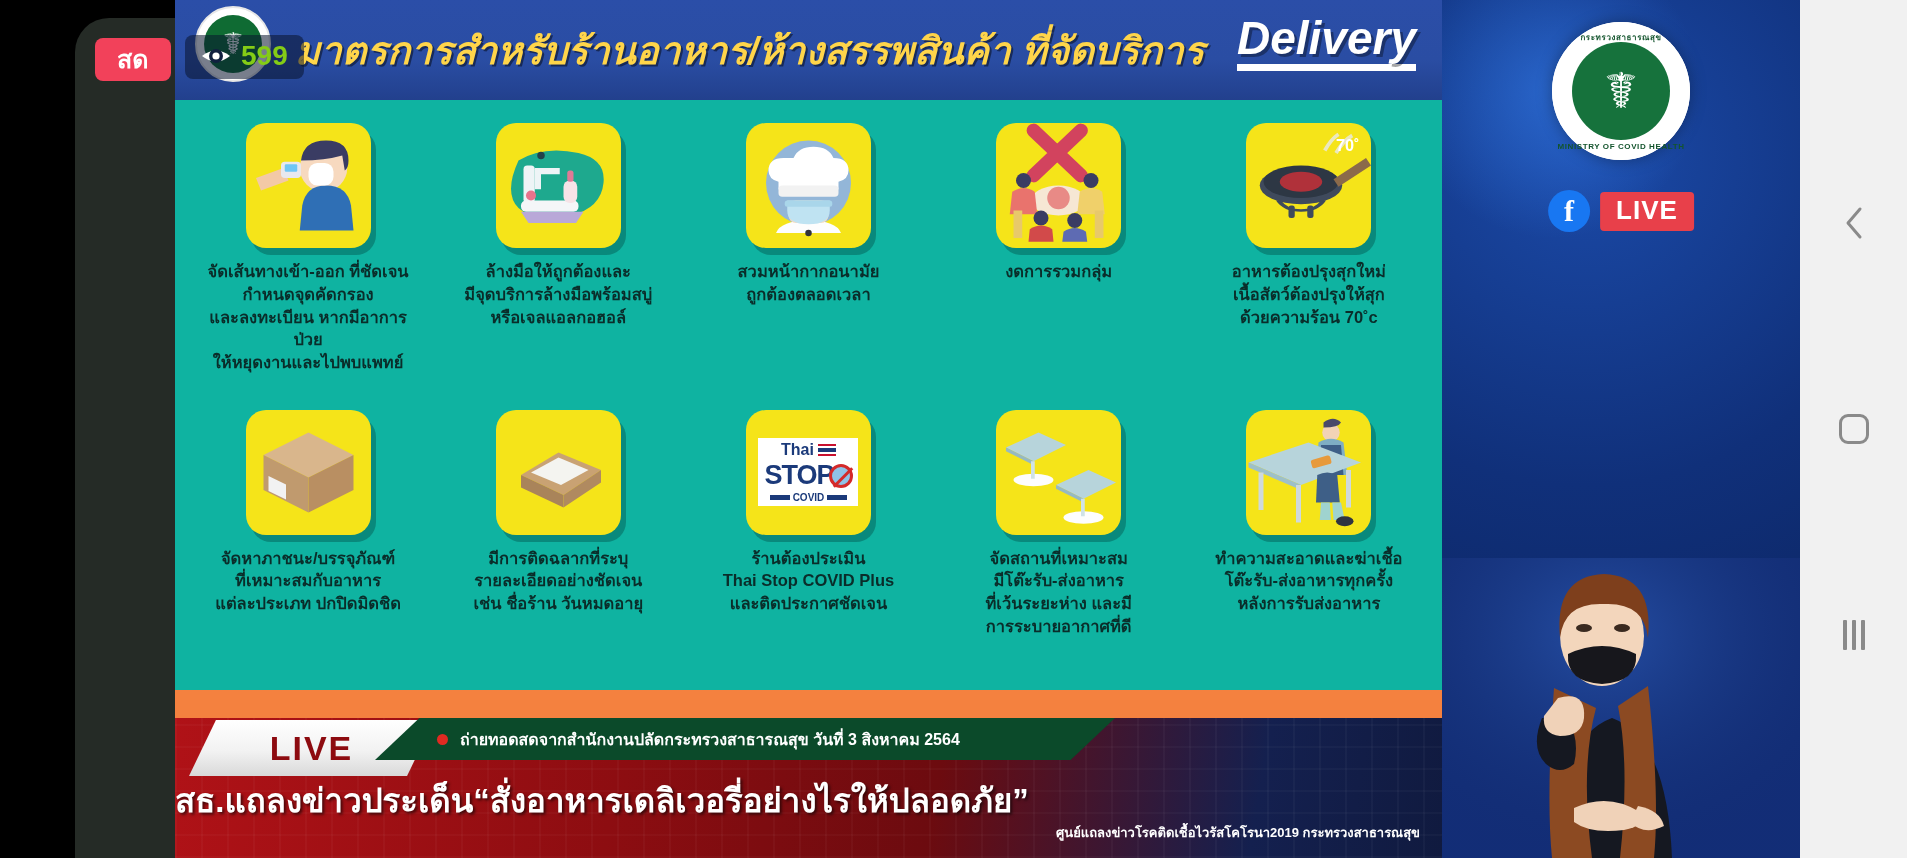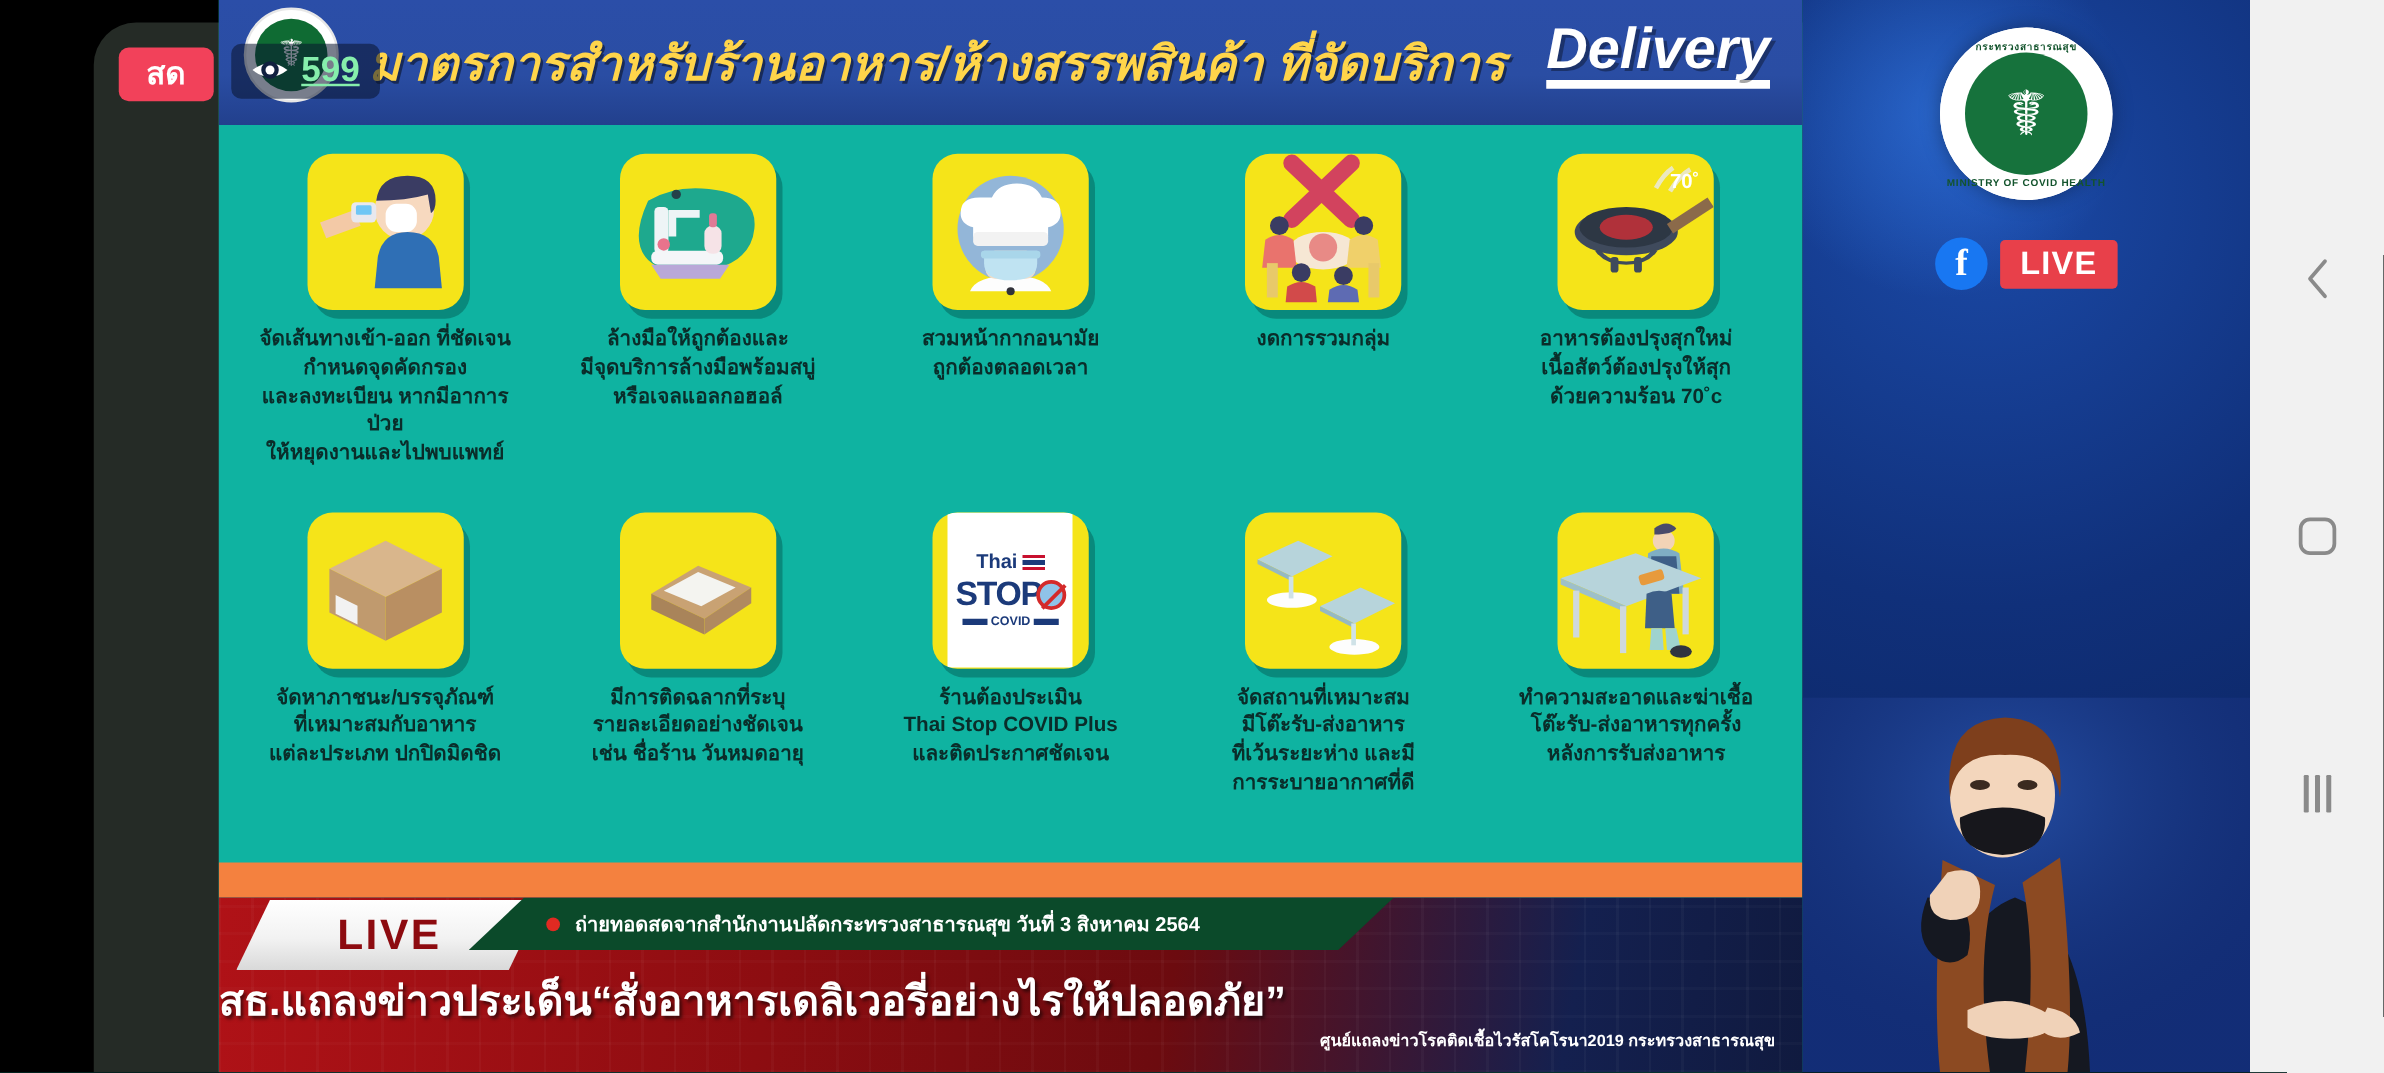--- a/index.html
+++ b/index.html
@@ -171,21 +171,21 @@
     position: absolute; left: 95px; top: 38px; z-index: 20;
     background: #f2415a; color: #fff; font-size: 25px; font-weight: bold;
     padding: 6px 22px; border-radius: 8px; line-height: 1.25;
   }
   .viewers {
     position: absolute; left: 185px; top: 35px; z-index: 20;
     background: rgba(10,20,45,.55); border-radius: 8px;
     display: flex; align-items: center; gap: 10px; padding: 5px 16px 7px;
   }
   .viewers .eye { width: 30px; height: 30px; display: block; }
-  .viewers .count { color: #86efac; font-size: 28px; font-weight: bold; text-decoration: underline; }
+  .viewers .count { color: #84cc16; font-size: 28px; font-weight: bold; }
 
   
   .navbar {
     position: absolute; right: 0; top: 0; width: 107px; height: 858px;
     background: #f1f1f1; display: flex; flex-direction: column;
     align-items: center; justify-content: space-around; padding: 120px 0;
   }
   .navbar .nav-btn { width: 46px; height: 46px; display: flex; align-items: center; justify-content: center; }
   .chev { width: 22px; height: 34px; }
   .home-sq { width: 30px; height: 30px; border: 3px solid #8a8a8a; border-radius: 9px; }
@@ -333,21 +333,21 @@
             <path d="M28 50 L50 38 L74 48 L52 60z" fill="#f4f4f0"></path>
           </svg>
         </div>
         <div class="cap">มีการติดฉลากที่ระบุ
 รายละเอียดอย่างชัดเจน
 เช่น ชื่อร้าน  วันหมดอายุ</div>
       </div>
 
       <div class="card">
         <div class="tile">
-          <div style="width:100px;height:124px;background:#fff;display:flex;flex-direction:column;align-items:center;justify-content:center;gap:1px;position:relative;">
+          <div style="width:100px;height:68px;background:#fff;display:flex;flex-direction:column;align-items:center;justify-content:center;gap:1px;position:relative;">
             <div style="display:flex;align-items:center;gap:4px;">
               <span style="color:#1b3a7a;font-size:16px;font-weight:bold;">Thai</span>
               <span style="display:inline-block;width:18px;height:12px;background:linear-gradient(#c8102e 0 20%,#fff 20% 35%,#1b3a7a 35% 65%,#fff 65% 80%,#c8102e 80% 100%);"></span>
             </div>
             <div style="display:flex;align-items:center;">
               <span style="color:#1b3a7a;font-size:27px;font-weight:bold;letter-spacing:-1px;">STOP</span>
               <span style="display:inline-block;width:24px;height:24px;border:3px solid #d42a2a;border-radius:50%;position:relative;background:#8fc3e8;margin-left:-5px;">
                 <span style="position:absolute;left:-2px;top:9px;width:26px;height:3px;background:#d42a2a;transform:rotate(-45deg);"></span>
               </span>
             </div>

